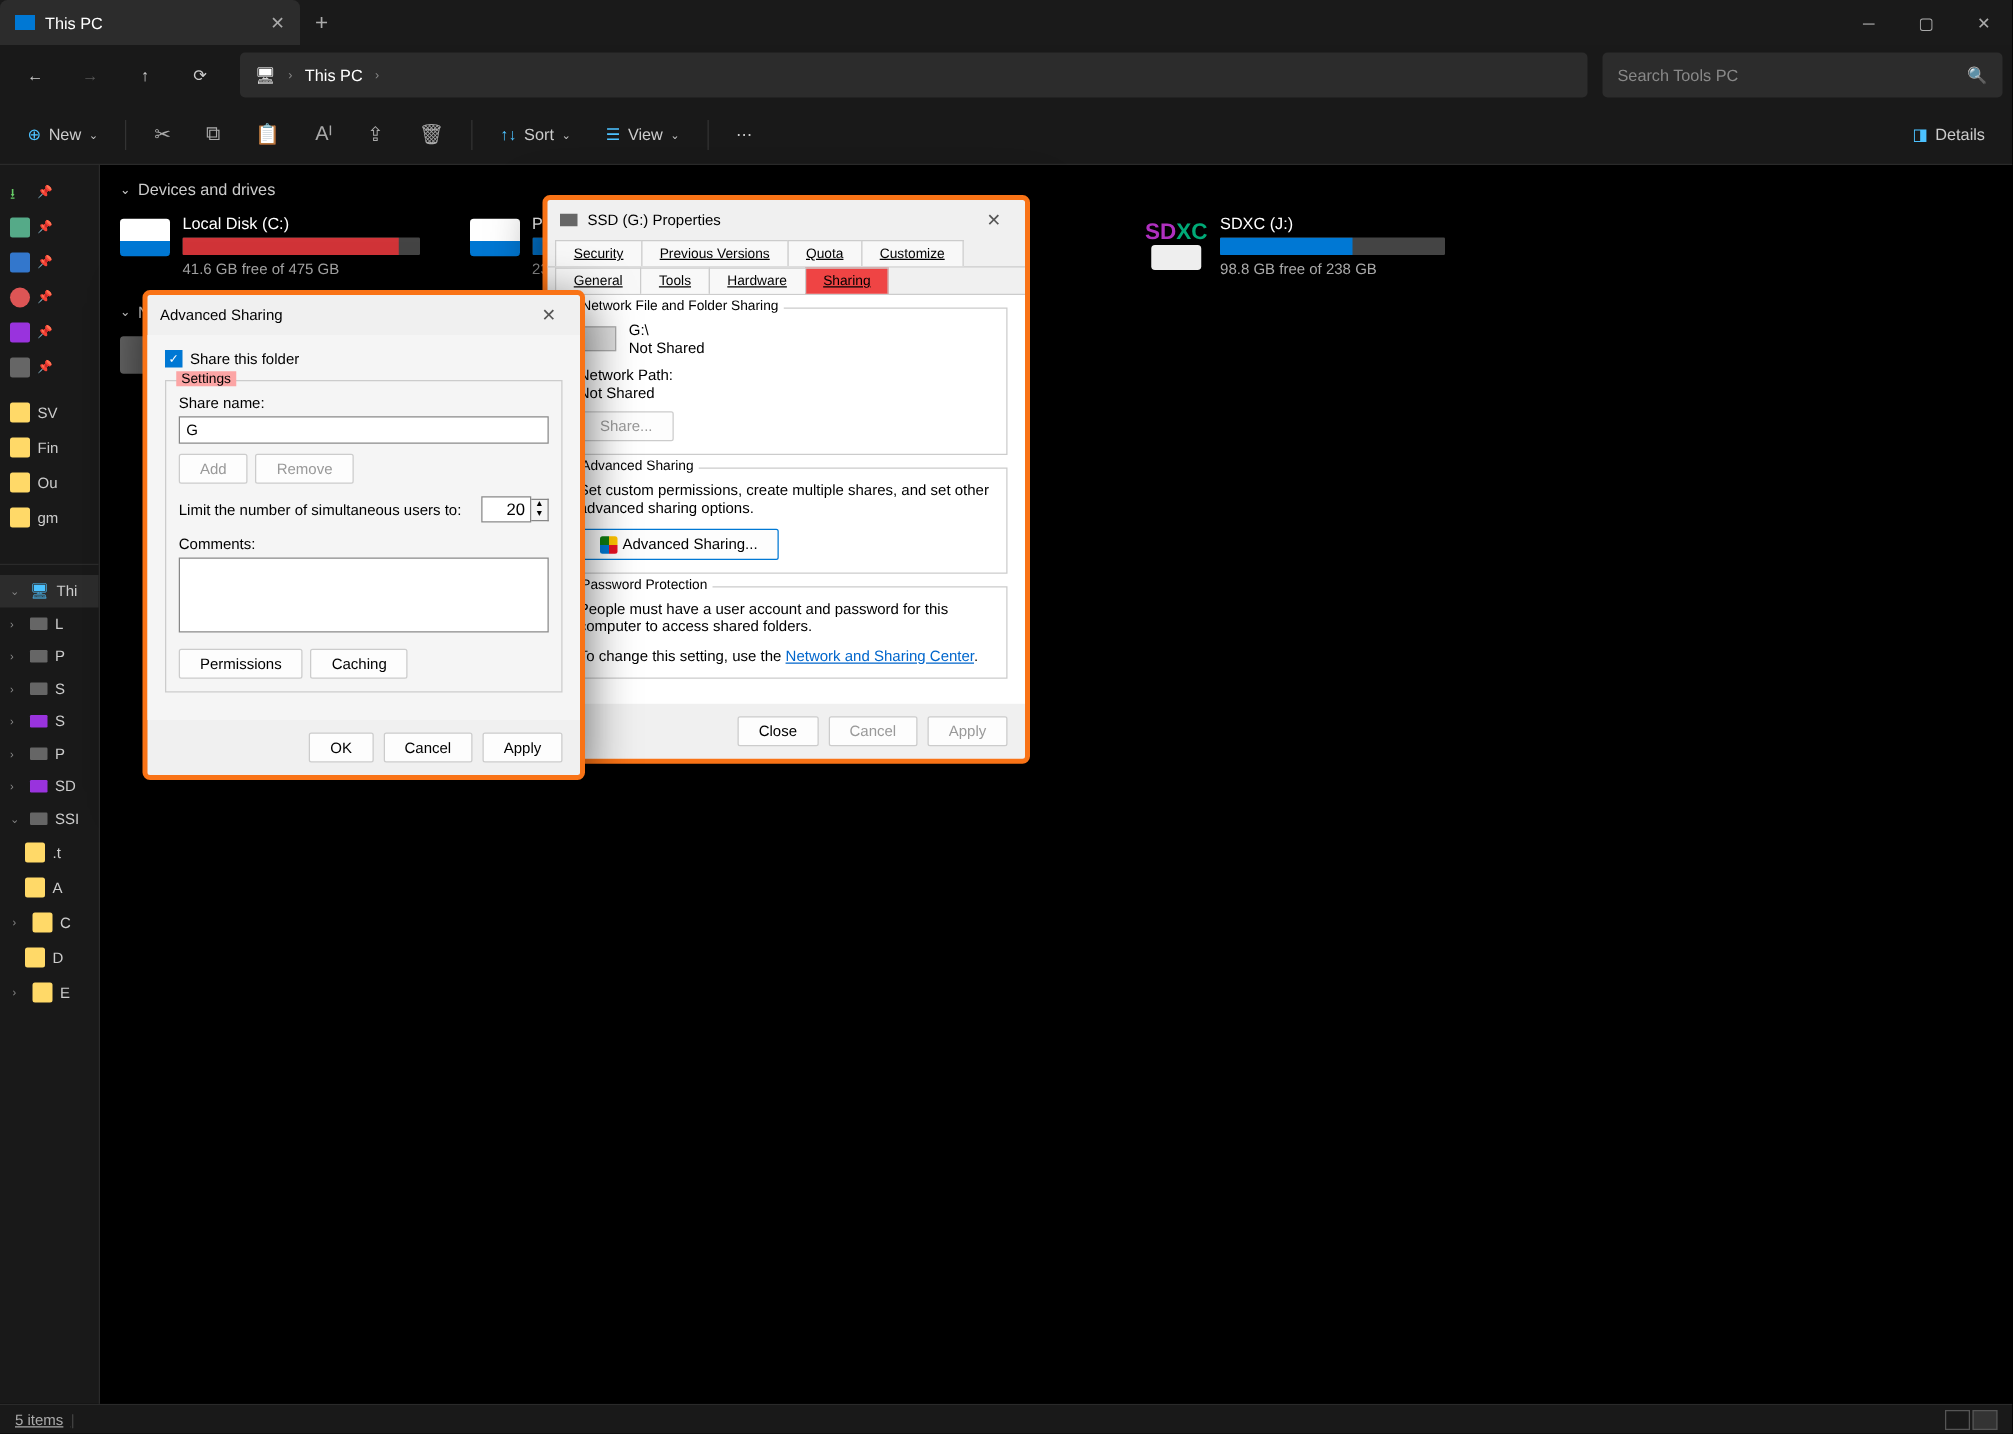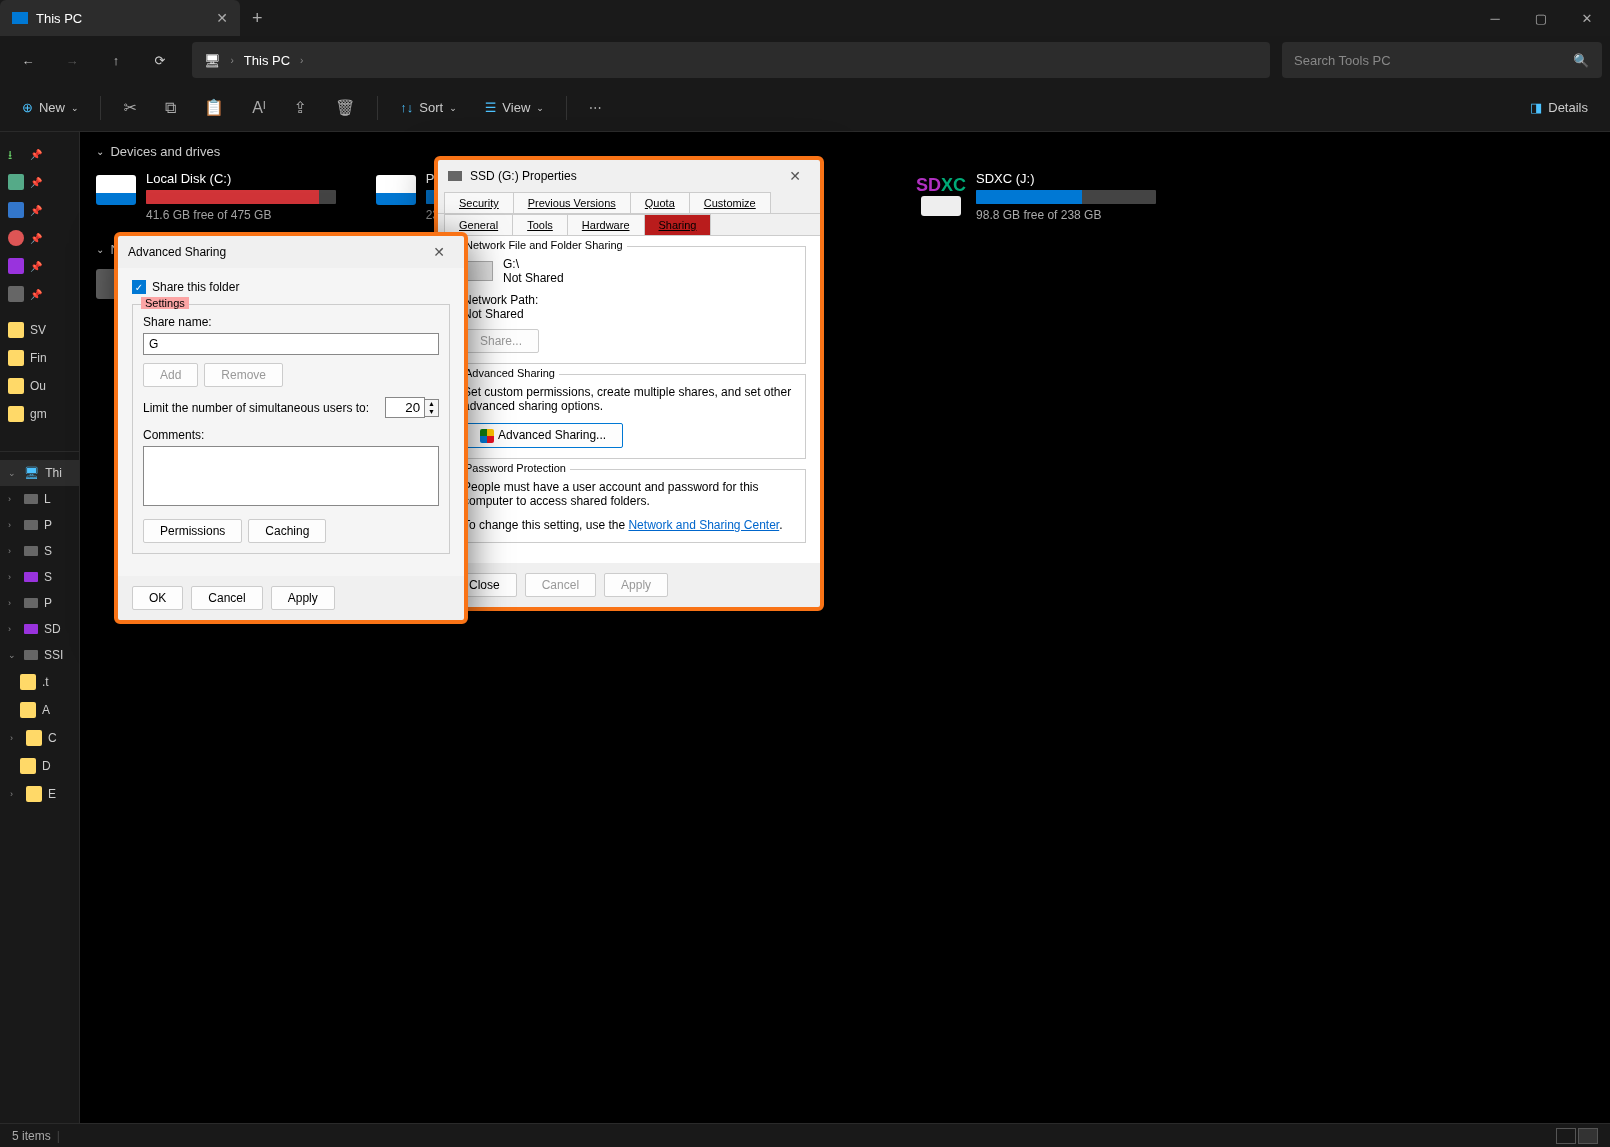--- a/index.html
+++ b/index.html
@@ -46,38 +46,38 @@
 .drive { display: flex; gap: 10px; width: 240px; }
 .drive-icn { width: 40px; height: 30px; background: linear-gradient(#fff 60%, #0078d4 60%); border-radius: 3px; margin-top: 4px; }
 .drive-info { flex: 1; }
 .drive-name { color: #fff; font-size: 13px; margin-bottom: 4px; }
 .capacity-bar { height: 14px; background: #444; border-radius: 1px; overflow: hidden; margin-bottom: 4px; }
 .capacity-fill { height: 100%; }
 .drive-free { color: #aaa; font-size: 12px; }
 .sdxc-lbl { color: #b030c0; font-size: 18px; font-weight: bold; margin-top: 4px; }
 
 
-.statusbar { height: 24px; background: #191919; border-top: 1px solid #2a2a2a; display: flex; align-items: center; padding: 0 12px; color: #aaa; font-size: 12px; }
+.statusbar { height: 24px; background: #191919; border-top: 1px solid #2a2a2a; display: flex; align-items: center; padding: 0 12px; color: #aaa; font-size: 12px; text-decoration: underline; }
 .view-toggles { margin-left: auto; display: flex; gap: 2px; }
 .vt { width: 20px; height: 16px; border: 1px solid #555; cursor: pointer; }
 
 
 .dialog { position: absolute; background: #f0f0f0; color: #000; border: 4px solid #f97316; border-radius: 6px; box-shadow: 0 10px 40px rgba(0,0,0,0.6); font-size: 12px; }
 .dlg-title { height: 32px; display: flex; align-items: center; padding: 0 10px; gap: 8px; }
 .dlg-close { margin-left: auto; width: 30px; text-align: center; color: #555; cursor: pointer; font-size: 14px; }
 .tabs-row { display: flex; border-bottom: 1px solid #ccc; padding: 0 6px; flex-wrap: wrap; text-decoration: underline; }
 .dlg-tab { padding: 4px 14px; border: 1px solid #ccc; border-bottom: none; background: #f8f8f8; margin-right: -1px; cursor: pointer; font-size: 11px; }
-.dlg-tab.active { background: #b91c1c; position: relative; z-index: 1; }
+.dlg-tab.active { background: #ef4444; position: relative; z-index: 1; }
 .dlg-body { padding: 10px 14px; background: #fff; }
 .fieldset { border: 1px solid #ccc; padding: 10px; margin-bottom: 10px; position: relative; }
 .fieldset-label { position: absolute; top: -8px; left: 8px; background: #fff; padding: 0 4px; font-size: 11px; }
 .dlg-btn { padding: 4px 16px; border: 1px solid #ccc; background: #fdfdfd; cursor: pointer; border-radius: 2px; font-size: 12px; }
 .dlg-btn.primary { border: 1px solid #0078d4; }
 .dlg-btn.disabled { color: #999; }
-.dlg-footer { display: flex; justify-content: flex-start; gap: 8px; padding: 10px 14px; }
+.dlg-footer { display: flex; justify-content: flex-end; gap: 8px; padding: 10px 14px; }
 .link { color: #0066cc; text-decoration: underline; cursor: pointer; }
 .shield { display:inline-block; width:14px; height:14px; background: conic-gradient(#ffc400 0 25%, #e81123 0 50%, #0078d4 0 75%, #107c10 0); border-radius: 2px; vertical-align: middle; margin-right:4px;}
 
 
 .adv-input { width: 100%; border: 1px solid #888; padding: 3px 5px; font-size: 12px; }
 .adv-textarea { width: 100%; height: 60px; border: 1px solid #888; resize: none; }
 .checkbox { width: 14px; height: 14px; background: #0078d4; display: inline-flex; align-items: center; justify-content: center; color: #fff; font-size: 10px; margin-right: 6px; }
 .spinner-wrap { display: flex; align-items: center; }
 .spinner-input { width: 40px; border: 1px solid #888; padding: 2px 4px; text-align: right; }
 .spinner-btns { display: flex; flex-direction: column; border: 1px solid #888; border-left: none; }

